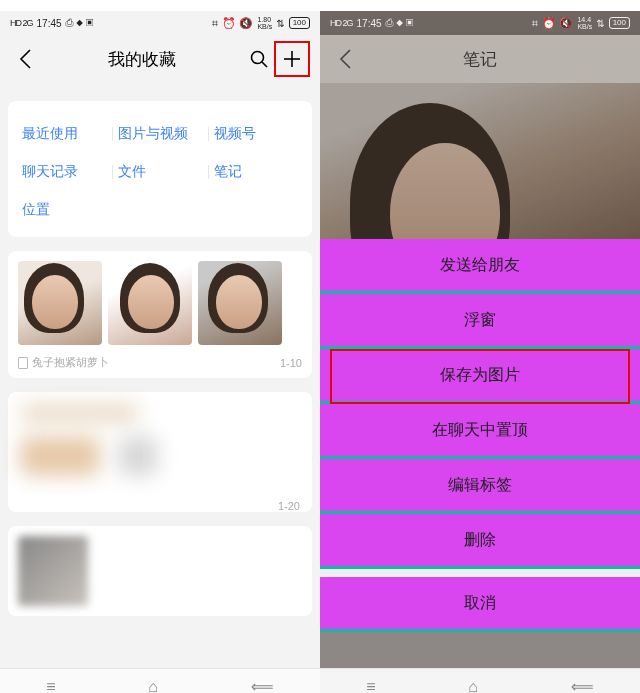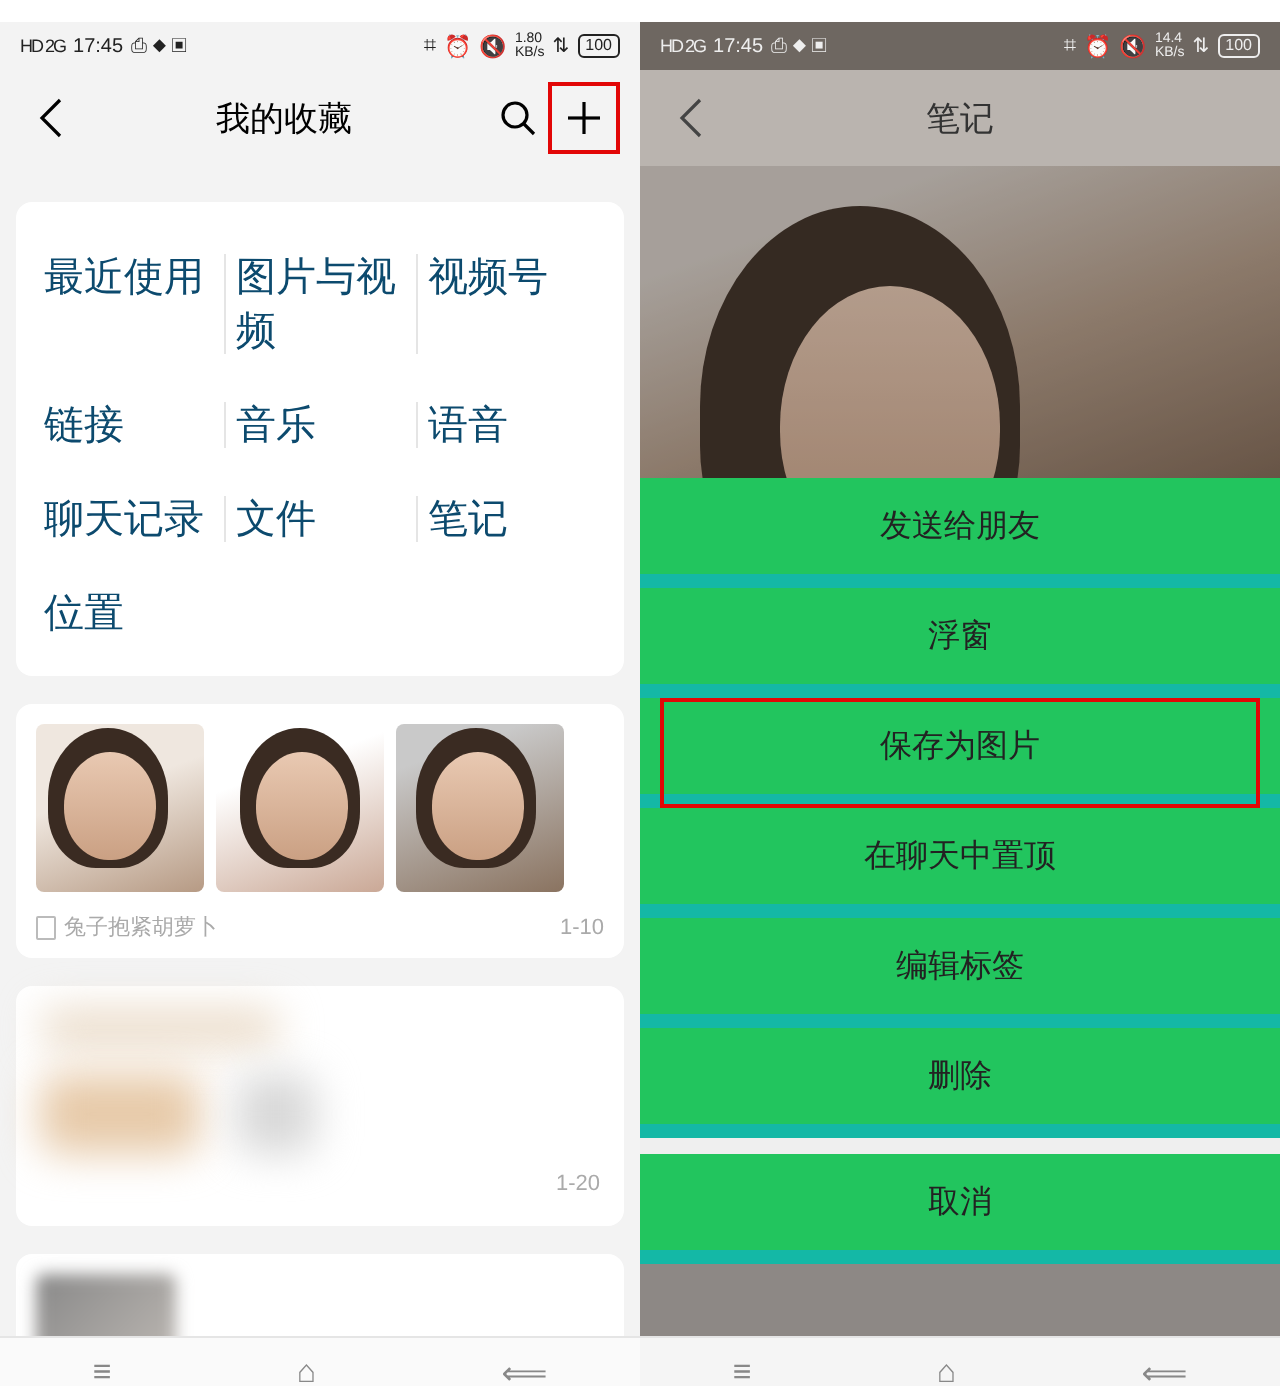--- a/index.html
+++ b/index.html
@@ -53,21 +53,21 @@
   .plus-box { width:36px; height:36px; display:flex; align-items:center; justify-content:center; font-size:24px; font-weight:300;}
 
   
   .left-body { flex:1; overflow:hidden; padding: 0 8px; }
   .cat-card {
     background:#fff; border-radius:8px; margin-top:18px;
     padding: 14px 8px 8px 8px;
   }
   .cat-row { display:flex; }
   .cat-cell {
-    width:33.33%; padding:10px 6px; font-size:20px; color:#0c4a6e;
+    width:33.33%; padding:10px 6px; font-size:14px; color:#3b82f6;
     position:relative;
   }
   .cat-cell + .cat-cell::before{
     content:""; position:absolute; left:0; top:12px; bottom:12px; width:1px; background:#e5e5e5;
   }
 
   .item-card{
     background:#fff; border-radius:8px; margin-top:14px; padding:10px 10px 8px 10px;
   }
   .thumbs{ display:flex; gap:6px;}
@@ -89,21 +89,21 @@
     background:#3a2b22; top:2px; left:6px;
   }
   .item-meta{ display:flex; justify-content:space-between; align-items:center; margin-top:10px; font-size:11px; color:#aaa;}
   .note-icon{ display:inline-block; width:10px;height:12px; border:1px solid #bbb; margin-right:4px; border-radius:1px; vertical-align:middle;}
 
   .blur-card{
     background:#fff; border-radius:8px; margin-top:14px; height:120px;
     padding:10px; position:relative;
   }
   .blur-blob{ position:absolute; filter:blur(10px); background:#e9d9c5; border-radius:10px;}
-  .blur-date{ position:absolute; right:12px; bottom:15px; font-size:11px; color:#aaa;}
+  .blur-date{ position:absolute; right:12px; bottom:0; font-size:11px; color:#aaa;}
 
   .blur-card2{ background:#fff; border-radius:8px; margin-top:14px; height:90px; padding:10px; position:relative; overflow:hidden;}
   .sq-thumb{ width:70px;height:70px; border-radius:4px; filter:blur(4px);
     background:linear-gradient(135deg,#888,#c8c2bc);}
 
   .sys-nav{
     height:36px; background:#fafafa; border-top:1px solid #e5e5e5;
     display:flex; justify-content:space-around; align-items:center; color:#888;
   }
   .phone-right .sys-nav{ background:#f5f5f5;}
@@ -120,22 +120,22 @@
   .right-bgimg .face{ width:110px;height:140px; top:60px; left:70px;}
   .dim-overlay{ position:absolute; inset:0; background:rgba(40,40,40,.28);}
 
   .sheet{
     position:absolute; left:0; right:0; bottom:36px;
     background:#fff;
     display:flex; flex-direction:column;
   }
   .sheet-item{
     height:55px; display:flex; align-items:center; justify-content:center;
-    font-size:16px; color:#222; border-bottom:7px solid #14b8a6;
-    background:#22c55e;
+    font-size:16px; color:#222; border-bottom:3px solid #14b8a6;
+    background:#d946ef;
   }
   .sheet-gap{ height:8px; background:#efefef;}
   .sheet-item.hl{ }
   .hl-wrap{
     position:absolute; left:10px; right:10px; height:55px;
     border:2.5px solid #e20606; pointer-events:none;
   }
 </style>
 </head>
 <body>
@@ -177,25 +177,20 @@
         </svg>
     </div>
   </div>
 
   <div class="left-body">
     <div class="cat-card">
       <div class="cat-row">
         <div class="cat-cell">最近使用</div>
         <div class="cat-cell">图片与视频</div>
         <div class="cat-cell">视频号</div>
-      </div>
-      <div class="cat-row">
-        <div class="cat-cell">链接</div>
-        <div class="cat-cell">音乐</div>
-        <div class="cat-cell">语音</div>
       </div>
       <div class="cat-row">
         <div class="cat-cell">聊天记录</div>
         <div class="cat-cell">文件</div>
         <div class="cat-cell">笔记</div>
       </div>
       <div class="cat-row">
         <div class="cat-cell" style="border:none">位置</div>
       </div>
     </div>

